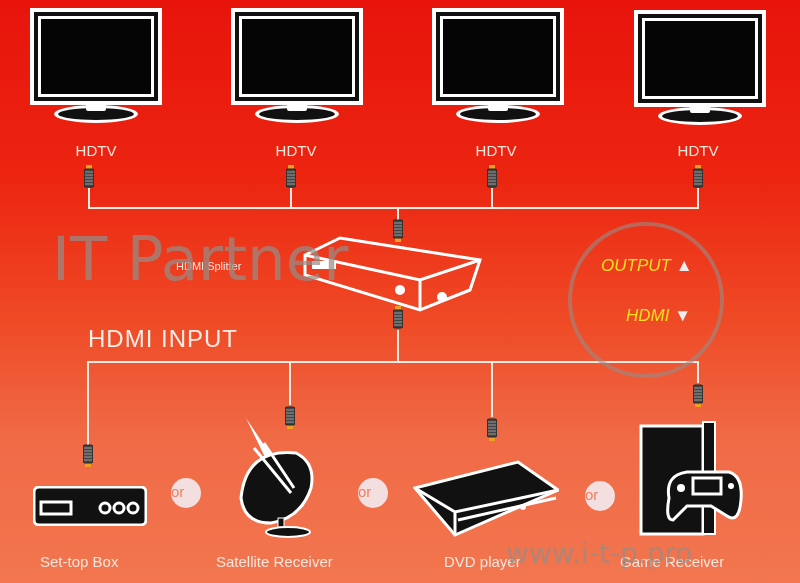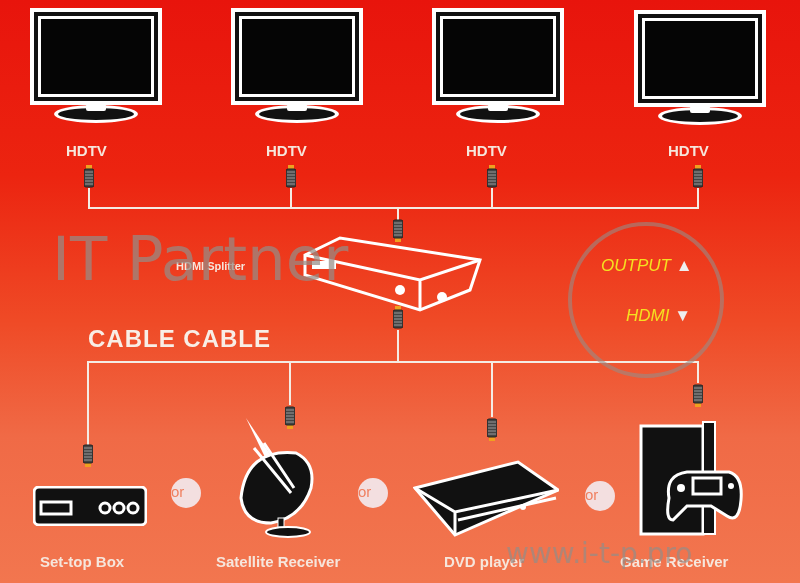--- a/index.html
+++ b/index.html
@@ -1,20 +1,20 @@
 <!DOCTYPE html>
 <html><head>
 <meta charset="utf-8">
 <style>
   html,body{margin:0;padding:0;}
   body{width:800px;height:583px;overflow:hidden;position:relative;
     background:linear-gradient(180deg,#e8140c 0%,#ec2410 30%,#ef4a26 55%,#f06a46 75%,#f2764f 100%);
     font-family:"Liberation Sans",sans-serif;}
   .abs{position:absolute;}
-  .lbl{position:absolute;color:#f6e6dc;font-size:15px;text-align:left;white-space:nowrap;font-weight:bold;}
+  .lbl{position:absolute;color:#f6e6dc;font-size:15px;text-align:center;white-space:nowrap;}
   .tv{position:absolute;width:132px;height:115px;}
   .plug{position:absolute;width:10px;height:24px;}
   .wire{position:absolute;background:#f4ece4;}
   .wm{position:absolute;color:rgba(150,140,135,0.72);font-family:"DejaVu Sans",sans-serif;white-space:nowrap;}
   .or{position:absolute;width:30px;height:30px;border-radius:50%;background:#f3dfe0;color:#f08060;font-size:15px;text-align:left;line-height:28px;}
   .io{position:absolute;color:#f5e020;font-size:17px;font-style:italic;}
 </style>
 </head>
 <body>
 
@@ -102,21 +102,21 @@
   </svg>
 <div class="lbl" style="left:176px;top:260px;font-size:11px">HDMI Splitter</div>
 
 <svg class="plug" style="left:393px;top:306px" viewBox="0 0 10 24">
     <rect x="2" y="0" width="6" height="4" fill="#f0a020"></rect>
     <rect x="0" y="4" width="10" height="18" rx="2" fill="#444" stroke="#222"></rect>
     <path d="M1 7h8M1 10h8M1 13h8M1 16h8M1 19h8" stroke="#999" stroke-width="1"></path>
   </svg>
 <div class="wire" style="left:397px;top:330px;width:2px;height:32px"></div>
 
-<div class="lbl" style="left:88px;top:325px;font-size:24px;letter-spacing:1px;color:#f8eee6">CABLE CABLE</div>
+<div class="lbl" style="left:88px;top:325px;font-size:24px;letter-spacing:1px;color:#f8eee6">HDMI INPUT</div>
 
 <div class="wire" style="left:87px;top:361px;width:612px;height:2px"></div>
 <div class="wire" style="left:87px;top:361px;width:2px;height:84px"></div>
 <div class="wire" style="left:289px;top:361px;width:2px;height:44px"></div>
 <div class="wire" style="left:491px;top:361px;width:2px;height:56px"></div>
 <div class="wire" style="left:697px;top:361px;width:2px;height:22px"></div>
 
 <svg class="plug" style="left:83px;top:443px;transform:rotate(180deg)" viewBox="0 0 10 24">
     <rect x="2" y="0" width="6" height="4" fill="#f0a020"></rect>
     <rect x="0" y="4" width="10" height="18" rx="2" fill="#444" stroke="#222"></rect>

